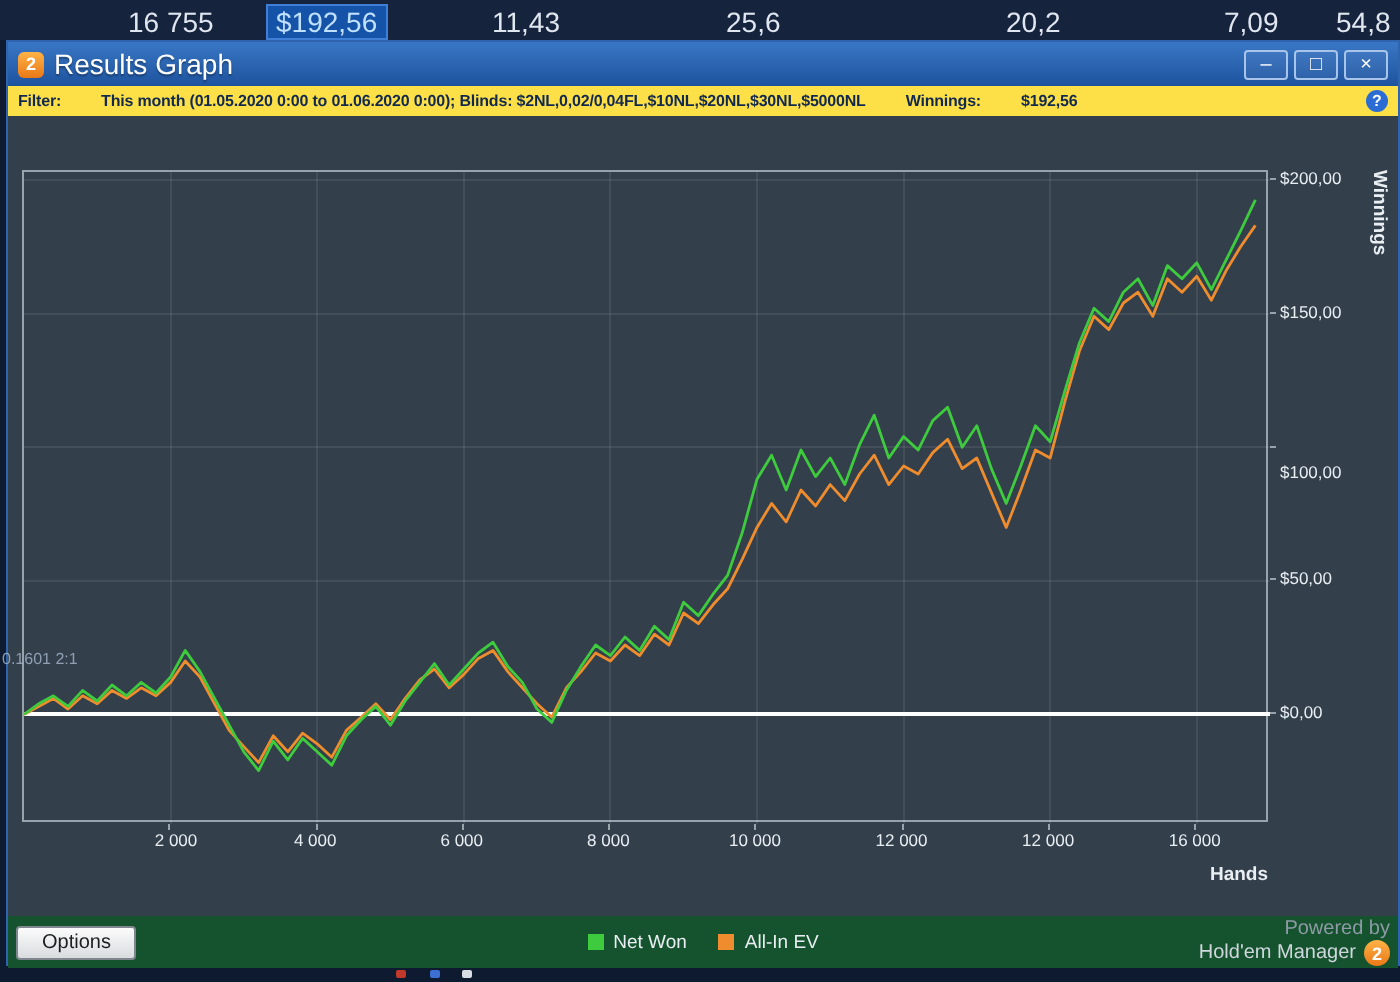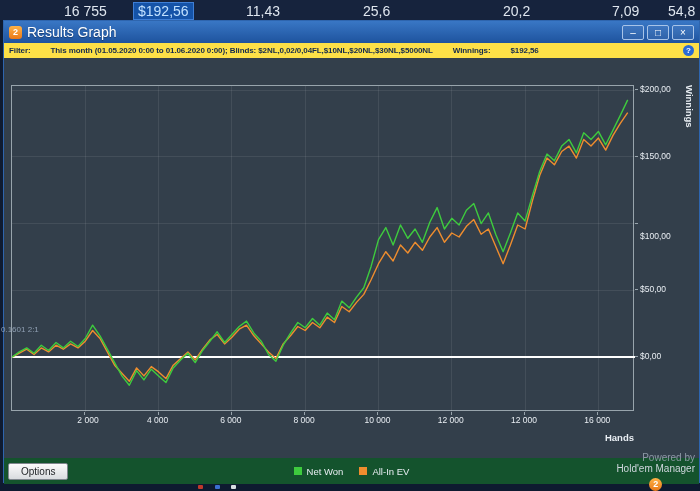--- a/index.html
+++ b/index.html
@@ -50,21 +50,21 @@
   .bottombar { position:absolute; left:0; top:437px; width:695px; height:26px; display:flex; align-items:center;
                padding:0 4px; background:#14532d; }
   .options-btn { height:17px; padding:0 12px; font-size:10px; color:#1c1f22; font-family:"Liberation Sans",sans-serif;
                  background:linear-gradient(#fbfbfb,#d9dcdf); border:1px solid #7f868d; border-radius:2px; z-index:2; }
   .legend { position:absolute; left:0; right:0; display:flex; justify-content:center; gap:16px; pointer-events:none; }
   .legend-item { display:flex; align-items:center; gap:5px; }
   .legend-swatch { width:8px; height:8px; }
   .legend-label { font-size:9.5px; color:#e9eef3; }
   .powered { margin-left:auto; text-align:right; z-index:2; }
   .powered-line1 { font-size:10px; color:#8e9aa6; }
-  .powered-line2 { font-size:10px; color:#cfd6dd; display:flex; align-items:center; gap:4px; justify-content:flex-end;flex-direction:column; }
+  .powered-line2 { font-size:10px; color:#cfd6dd; display:flex; align-items:center; gap:4px; justify-content:flex-end; }
   .hm-logo { width:13px; height:13px; border-radius:50%; background:linear-gradient(#ffb347,#e97817); color:#fff;
              font-size:9px; font-weight:bold; display:inline-flex; align-items:center; justify-content:center; }
 </style>
 </head>
 <body>
 
 <div class="top-strip" id="top-strip">
     <div class="cell" style="left: 64px;">16 755</div>
     <div class="cell hl" style="left: 133px;">$192,56</div>
     <div class="cell" style="left: 246px;">11,43</div>

